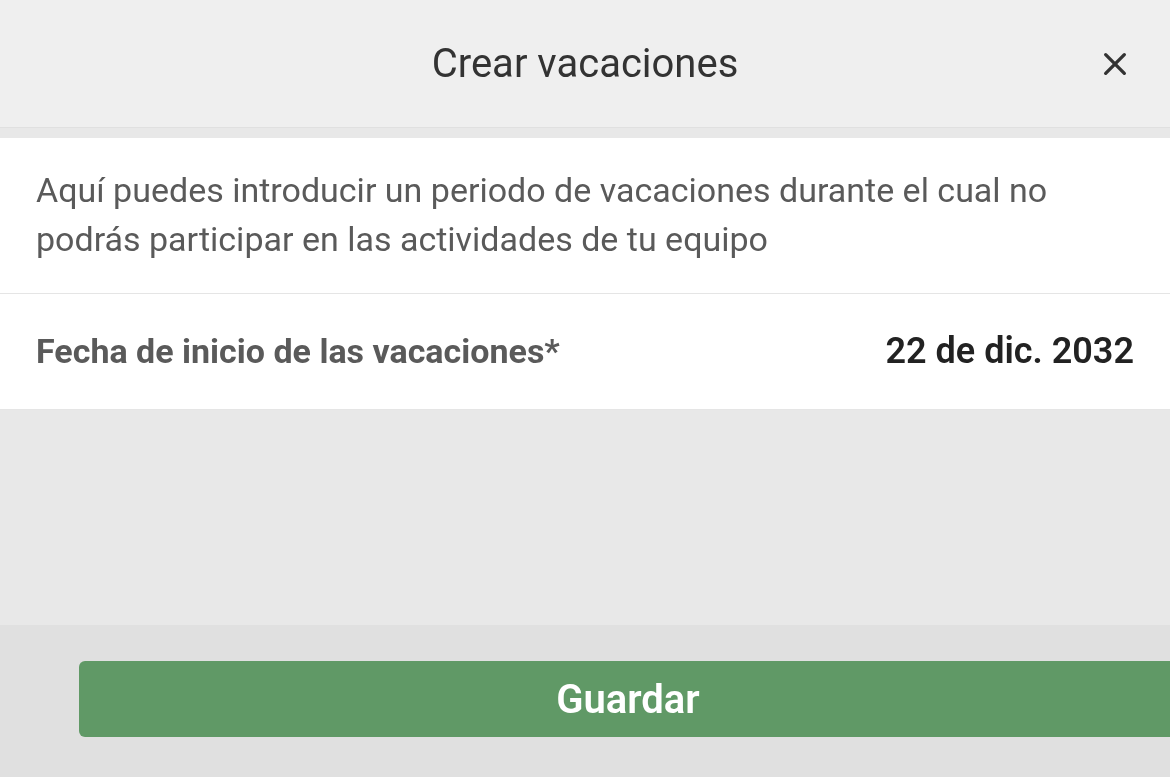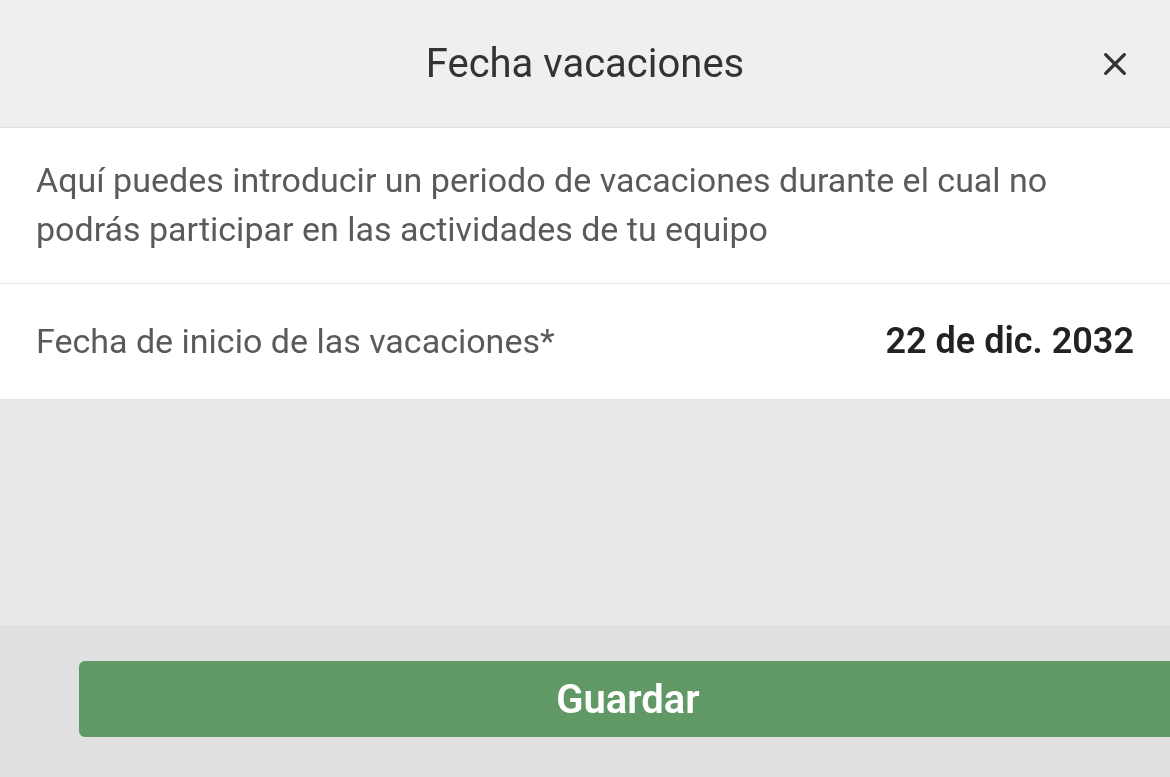--- a/index.html
+++ b/index.html
@@ -46,20 +46,21 @@
       display: flex;
       align-items: center;
       justify-content: center;
     }
     .close-btn svg {
       width: 32px;
       height: 32px;
     }
     .content {
       background: #ffffff;
+      margin-top: 10px;
     }
     .description {
       padding: 28px 36px 28px 36px;
       border-bottom: 1px solid #e5e5e5;
     }
     .description-text {
       font-size: 34px;
       line-height: 1.45;
       color: #5a5a5a;
       font-weight: 400;
@@ -68,21 +69,21 @@
       display: flex;
       align-items: center;
       justify-content: space-between;
       padding: 33px 36px 33px 36px;
       border-bottom: 1px solid #e5e5e5;
       cursor: pointer;
     }
     .field-label {
       font-size: 34px;
       color: #5a5a5a;
-      font-weight: 400;
+      font-weight: 700;
       max-width: 560px;
       line-height: 1.45;
     }
     .field-value {
       font-size: 36px;
       color: #222222;
       font-weight: 600;
     }
     .footer {
       margin-top: auto;
@@ -101,21 +102,21 @@
       cursor: pointer;
       font-family: inherit;
       margin-left: 43px;
     }
   </style>
 </head>
 <body>
 
 <div class="modal">
   <div class="header">
-    <h1 class="header-title">Fecha vacaciones</h1>
+    <h1 class="header-title">Crear vacaciones</h1>
     <div class="close-btn">
       <svg viewBox="0 0 24 24" fill="none" stroke="#333333" stroke-width="2.5" stroke-linecap="round">
         <line x1="5" y1="5" x2="19" y2="19"></line>
         <line x1="19" y1="5" x2="5" y2="19"></line>
       </svg>
     </div>
   </div>
 
   <div class="content">
     <div class="description">

